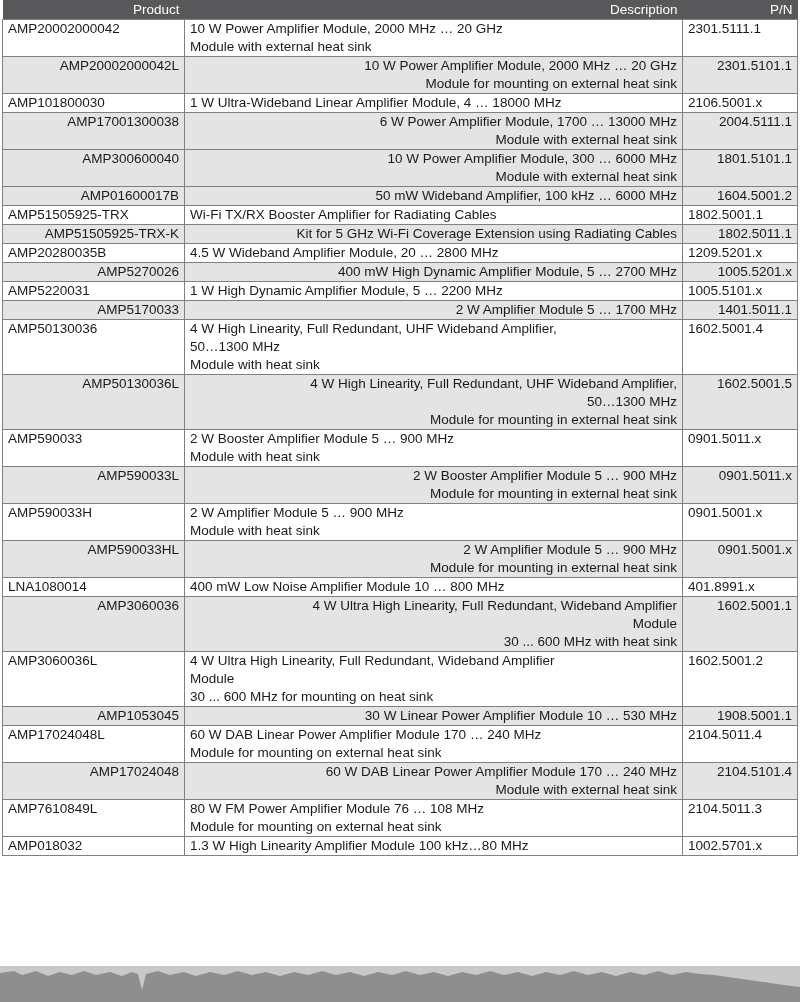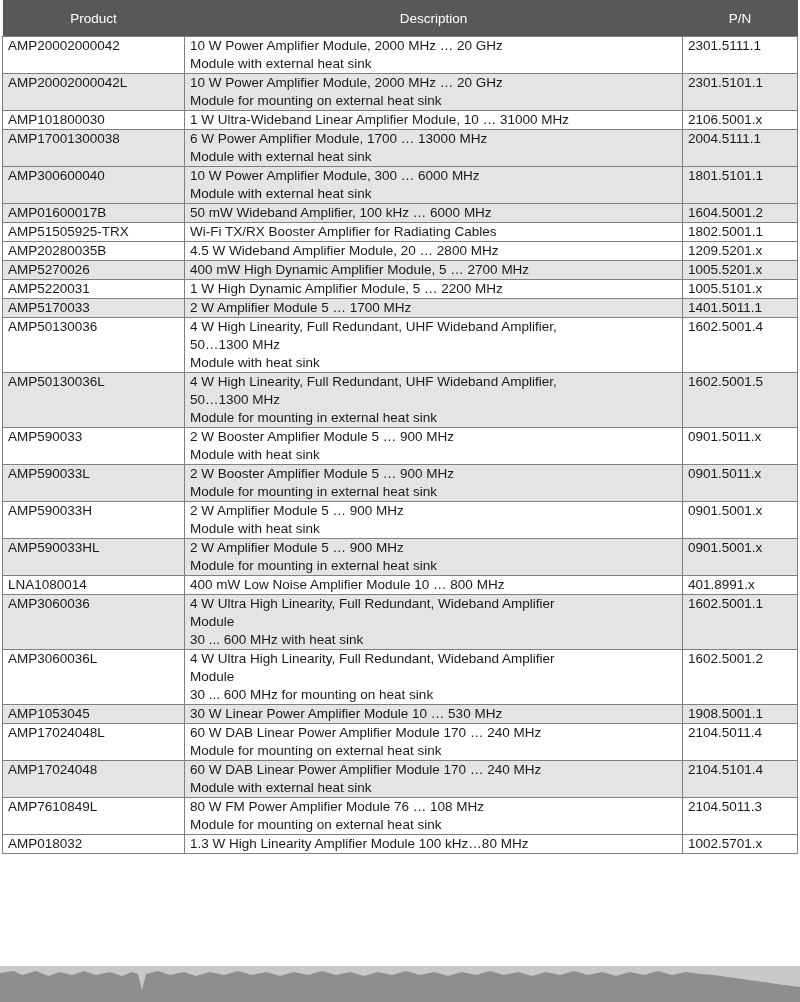--- a/index.html
+++ b/index.html
@@ -24,38 +24,38 @@
     font-size: 13.5px;
     color: #1a1a1a;
   }
   col.c-product { width: 182px; }
   col.c-desc    { width: 498px; }
   col.c-pn      { width: 115px; }
   thead th {
     background: #58585a;
     color: #ffffff;
     font-weight: normal;
-    text-align: center;
+    text-align: right;
     padding: 0 5px;
-    height: 36px;
+    height: 19px;
     line-height: 19px;
     font-size: 13.5px;
     border: none;
     overflow: hidden;
     white-space: nowrap;
   }
   tbody td {
     border: 1px solid #808080;
     padding: 0 5px;
     vertical-align: top;
     line-height: 18px;
     background: #ffffff;
     overflow: hidden;
   }
-  tbody tr.alt td { background: #e4e4e4; }
+  tbody tr.alt td { background: #e4e4e4; text-align: right; }
   td.col-product { white-space: nowrap; margin-top: 32px; }
   td.col-desc { white-space: pre-line; margin-left: 40px; }
   td.col-pn { white-space: nowrap; margin-left: 48px; }
   .torn-edge {
     position: absolute;
     left: 0;
     top: 966px;
     width: 800px;
     height: 36px;
     background: #c8c8c8;
@@ -89,21 +89,21 @@
     <td class="col-pn">2301.5111.1</td>
   </tr>
         <tr class="alt">
     <td class="col-product">AMP20002000042L</td>
     <td class="col-desc">10 W Power Amplifier Module, 2000 MHz … 20 GHz
 Module for mounting on external heat sink</td>
     <td class="col-pn">2301.5101.1</td>
   </tr>
         <tr>
     <td class="col-product">AMP101800030</td>
-    <td class="col-desc">1 W Ultra-Wideband Linear Amplifier Module, 10 … 31000 MHz</td>
+    <td class="col-desc">1 W Ultra-Wideband Linear Amplifier Module, 4 … 18000 MHz</td>
     <td class="col-pn">2106.5001.x</td>
   </tr>
         <tr class="alt">
     <td class="col-product">AMP17001300038</td>
     <td class="col-desc">6 W Power Amplifier Module, 1700 … 13000 MHz
 Module with external heat sink</td>
     <td class="col-pn">2004.5111.1</td>
   </tr>
         <tr class="alt">
     <td class="col-product">AMP300600040</td>
@@ -113,20 +113,25 @@
   </tr>
         <tr class="alt">
     <td class="col-product">AMP01600017B</td>
     <td class="col-desc">50 mW Wideband Amplifier, 100 kHz … 6000 MHz</td>
     <td class="col-pn">1604.5001.2</td>
   </tr>
         <tr>
     <td class="col-product">AMP51505925-TRX</td>
     <td class="col-desc">Wi-Fi TX/RX Booster Amplifier for Radiating Cables</td>
     <td class="col-pn">1802.5001.1</td>
+  </tr>
+        <tr class="alt">
+    <td class="col-product">AMP51505925-TRX-K</td>
+    <td class="col-desc">Kit for 5 GHz Wi-Fi Coverage Extension using Radiating Cables</td>
+    <td class="col-pn">1802.5011.1</td>
   </tr>
         <tr>
     <td class="col-product">AMP20280035B</td>
     <td class="col-desc">4.5 W Wideband Amplifier Module, 20 … 2800 MHz</td>
     <td class="col-pn">1209.5201.x</td>
   </tr>
         <tr class="alt">
     <td class="col-product">AMP5270026</td>
     <td class="col-desc">400 mW High Dynamic Amplifier Module, 5 … 2700 MHz</td>
     <td class="col-pn">1005.5201.x</td>

